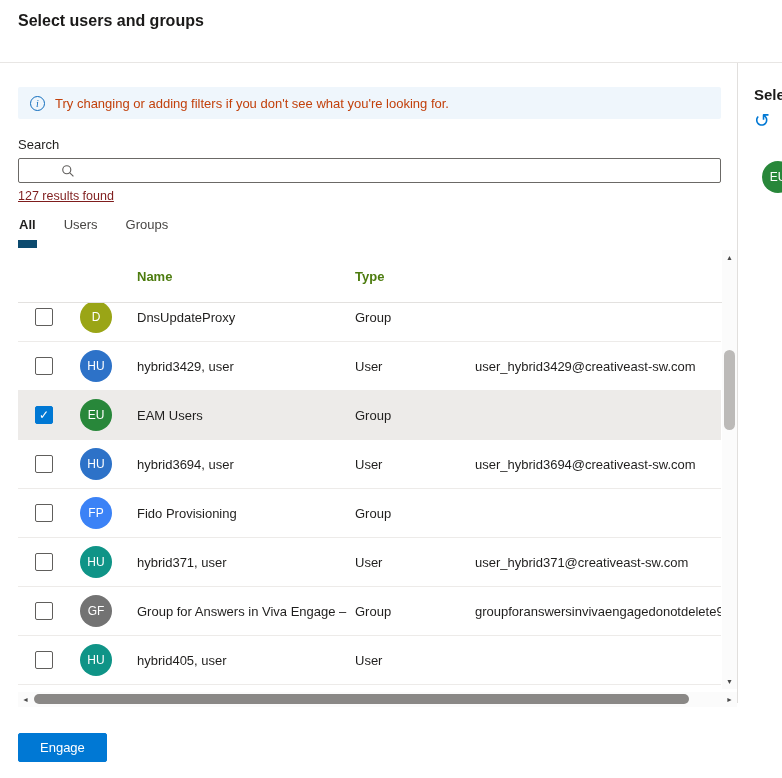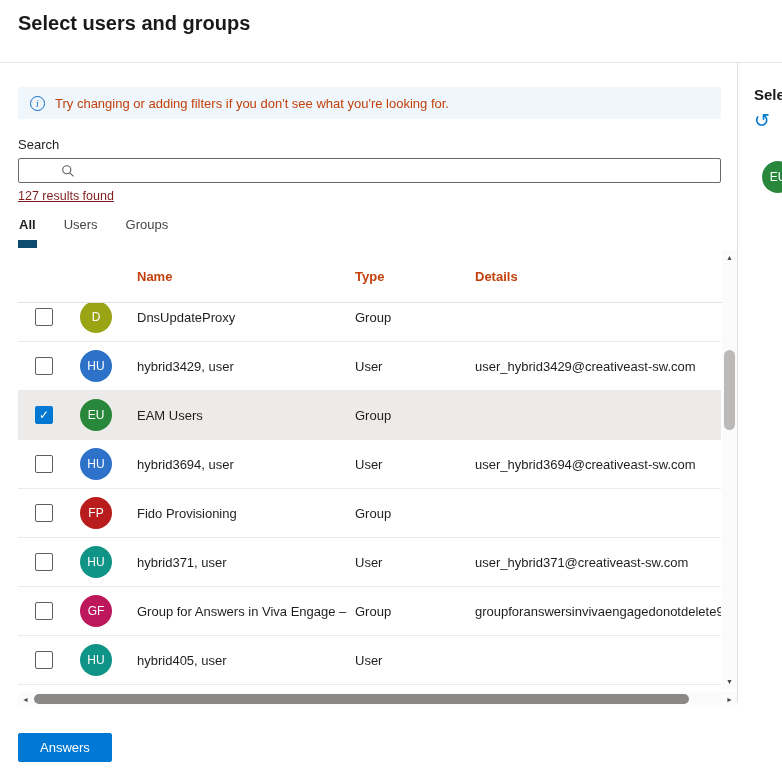--- a/index.html
+++ b/index.html
@@ -7,21 +7,21 @@
   body {
     font-family: "Liberation Sans", sans-serif;
     color: #201f1e;
     background: #ffffff;
     overflow: hidden;
     position: relative;
     font-size: 13px;
   }
   
   .page-header { height: 63px; border-bottom: 1px solid #e8e6e4; padding: 12px 18px 0; }
-  .page-header h1 { font-size: 20px; font-weight: 700; color: #1b1a19; }
+  .page-header h1 { font-size: 16px; font-weight: 700; color: #1b1a19; }
 
   
   .content { display: flex; height: 640px; }
   .left-col { width: 740px; padding-left: 18px; }
   .right-col { flex: 1; border-left: 1px solid #e1dfdd; padding: 23px 0 0 16px; overflow: visible; }
 
   
   .info-banner {
     margin-top: 24px; width: 703px; height: 32px;
     background: #eff6fc; border-radius: 2px;
@@ -54,21 +54,21 @@
   
   .tabs { margin-top: 10px; display: flex; gap: 26px; }
   .tab { padding: 4px 1px 8px; color: #484644; cursor: pointer; border-bottom: 2px solid transparent; }
   .tab.active { color: #201f1e; font-weight: 700; border-bottom: 8px solid #0c4a6e; }
 
   
   .table-wrap { margin-top: 2px; width: 719px; position: relative; }
   .thead {
     height: 53px; display: flex; align-items: center;
     padding-left: 119px; border-bottom: 1px solid #e3e1df;
-    font-weight: 700; color: #c2410c;
+    font-weight: 700; color: #4d7c0f;
   }
   .col-name { width: 218px; white-space: nowrap; overflow: hidden; }
   .col-type { width: 120px; white-space: nowrap; }
   .col-details { flex: 1; white-space: nowrap; overflow: hidden; }
 
   .rows { height: 386px; overflow: hidden; width: 703px; }
   .trow {
     height: 49px; width: 703px;
     display: flex; align-items: center;
     border-bottom: 1px solid #edebe9;
@@ -164,21 +164,20 @@
     <div class="tabs">
       <div class="tab active">All</div>
       <div class="tab">Users</div>
       <div class="tab">Groups</div>
     </div>
 
     <div class="table-wrap">
       <div class="thead">
         <span class="col-name">Name</span>
         <span class="col-type">Type</span>
-        <span class="col-details">Details</span>
       </div>
 
       <div class="rows">
 
         <div class="trow first">
           <span class="cb"></span>
           <span class="avatar" style="background-color: rgb(154, 165, 22);">D</span>
           <span class="col-name">DnsUpdateProxy</span>
           <span class="col-type">Group</span>
           <span class="col-details"></span>
@@ -205,37 +204,37 @@
         <div class="trow">
           <span class="cb"></span>
           <span class="avatar" style="background-color: rgb(45, 114, 200);">HU</span>
           <span class="col-name">hybrid3694, user</span>
           <span class="col-type">User</span>
           <span class="col-details">user_hybrid3694@creativeast-sw.com</span>
         </div>
 
         <div class="trow">
           <span class="cb"></span>
-          <span class="avatar" style="background-color: #b91c1c;">FP</span>
+          <span class="avatar" style="background-color: #3b82f6;">FP</span>
           <span class="col-name">Fido Provisioning</span>
           <span class="col-type">Group</span>
           <span class="col-details"></span>
         </div>
 
         <div class="trow">
           <span class="cb"></span>
           <span class="avatar" style="background-color: rgb(15, 148, 135);">HU</span>
           <span class="col-name">hybrid371, user</span>
           <span class="col-type">User</span>
           <span class="col-details">user_hybrid371@creativeast-sw.com</span>
         </div>
 
         <div class="trow">
           <span class="cb"></span>
-          <span class="avatar" style="background-color: #be185d;">GF</span>
+          <span class="avatar" style="background-color: #737373;">GF</span>
           <span class="col-name">Group for Answers in Viva Engage –</span>
           <span class="col-type">Group</span>
           <span class="col-details">groupforanswersinvivaengagedonotdelete9</span>
         </div>
 
         <div class="trow">
           <span class="cb"></span>
           <span class="avatar" style="background-color: rgb(15, 148, 135);">HU</span>
           <span class="col-name">hybrid405, user</span>
           <span class="col-type">User</span>
@@ -259,14 +258,14 @@
   </div>
 
   <div class="right-col">
     <div class="sel-title">Selected items</div>
     <div class="undo">↺</div>
     <div class="sel-avatar" style="background-color: rgb(40, 135, 58);">EU</div>
   </div>
 </div>
 
 <div class="footer">
-  <button class="select-btn">Answers</button>
+  <button class="select-btn">Engage</button>
 </div>
 
 </body></html>

